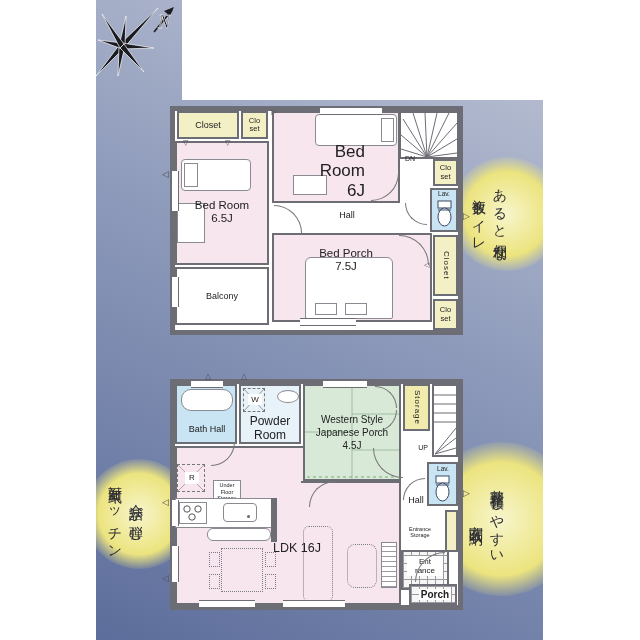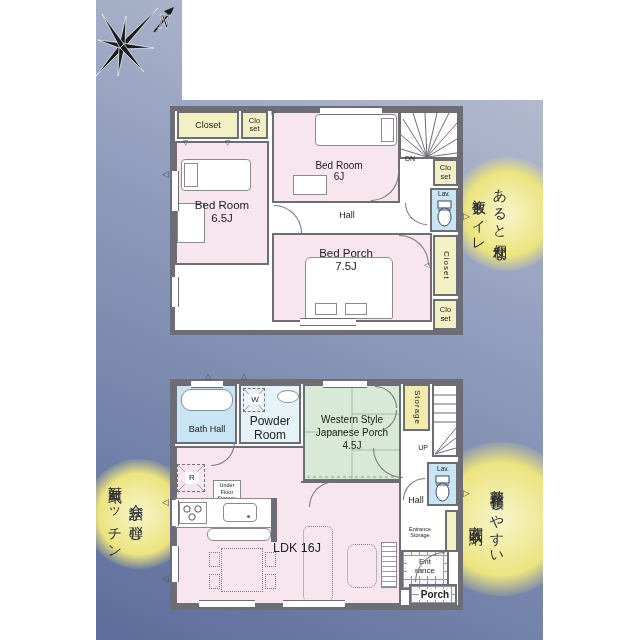--- a/index.html
+++ b/index.html
@@ -62,20 +62,21 @@
     <path d="M58,30 L76,8" stroke="#1b1b22" stroke-width="1.6" fill="none"></path>
     <polygon points="78,5 68,9 74,14" fill="#1b1b22"></polygon>
     <text x="62" y="26" font-family="Liberation Serif, DejaVu Serif, serif" font-style="italic" font-size="18" fill="#15151c" stroke="#ffffff" stroke-width="0.4">N</text>
   </svg>
 
   <div class="plan" style="left:170px;top:106px;width:293px;height:229px;">
 
     <div class="room cream" style="left:2px;top:0;width:62px;height:28px;font-size:9px;">Closet</div>
     <div class="room cream" style="left:66px;top:0;width:27px;height:28px;font-size:7.5px;">Clo set</div>
     <div class="room pink" style="left:0;top:30px;width:94px;height:124px;"></div>
+    <div class="room white" style="left:0;top:156px;width:94px;height:58px;font-size:9px;">Balcony</div>
     <div class="room pink" style="left:97px;top:0;width:128px;height:92px;"></div>
     <div class="room pink" style="left:97px;top:122px;width:160px;height:89px;"></div>
     <div class="room cream" style="left:258px;top:48px;width:25px;height:27px;font-size:7.5px;">Clo set</div>
     <div class="room blue" style="left:255px;top:77px;width:28px;height:44px;"></div>
     <div class="room cream vert" style="left:258px;top:124px;width:25px;height:61px;font-size:8px;">Closet</div>
     <div class="room cream" style="left:258px;top:188px;width:25px;height:31px;font-size:7.5px;">Clo set</div>
 
     <div class="room white" style="left:224px;top:0;width:60px;height:48px;padding:0;">
       <svg width="56" height="44" viewBox="0 0 56 44">
         <g stroke="#6d6d75" stroke-width="1" fill="none">
@@ -96,21 +97,21 @@
     <div class="furn" style="left:9px;top:52px;width:14px;height:24px;"></div>
     <div class="furn" style="left:2px;top:92px;width:28px;height:40px;"></div>
     <div class="furn" style="left:140px;top:3px;width:82px;height:32px;border-radius:4px;"></div>
     <div class="furn" style="left:206px;top:7px;width:13px;height:24px;"></div>
     <div class="furn" style="left:118px;top:64px;width:34px;height:20px;"></div>
     <div class="furn" style="left:130px;top:146px;width:88px;height:62px;border-radius:6px 6px 2px 2px;"></div>
     <div class="furn" style="left:140px;top:192px;width:22px;height:12px;"></div>
     <div class="furn" style="left:170px;top:192px;width:22px;height:12px;"></div>
 
     <div class="lbl" style="left:18px;top:80px;width:58px;height:42px;font-size:11.5px;">Bed Room 6.5J</div>
-    <div class="lbl" style="left:138px;top:38px;width:52px;height:44px;font-size:10px;">Bed Room 6J</div>
+    <div class="lbl" style="left:138px;top:38px;width:52px;height:44px;font-size:17px;text-align:right;">Bed Room 6J</div>
     <div class="lbl" style="left:138px;top:126px;width:66px;height:46px;font-size:11.5px;">Bed Porch 7.5J</div>
     <div class="lbl" style="left:150px;top:96px;width:44px;height:16px;font-size:9px;">Hall</div>
 
     <div class="arc" style="left:99px;top:94px;width:28px;height:28px;border-top:1px solid #777;border-right:1px solid #777;border-radius:0 100% 0 0;"></div>
     <div class="arc" style="left:196px;top:62px;width:28px;height:28px;border-bottom:1px solid #777;border-right:1px solid #777;border-radius:0 0 100% 0;"></div>
     <div class="arc" style="left:224px;top:124px;width:30px;height:30px;border-top:1px solid #777;border-right:1px solid #777;border-radius:0 100% 0 0;"></div>
     <div class="arc" style="left:230px;top:92px;width:22px;height:22px;border-bottom:1px solid #777;border-left:1px solid #777;border-radius:0 0 0 100%;"></div>
 
     <div class="winH" style="left:145px;top:-4px;width:62px;"></div>
     <div class="winV" style="left:-4px;top:60px;height:40px;"></div>

